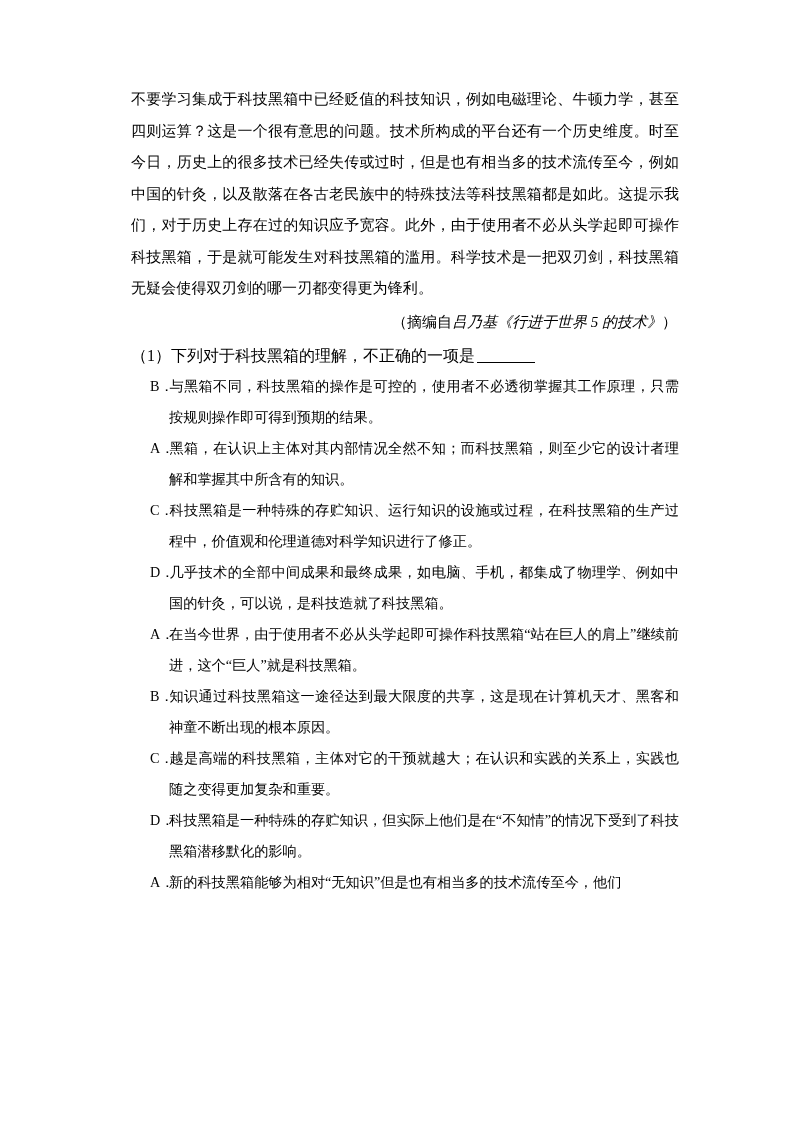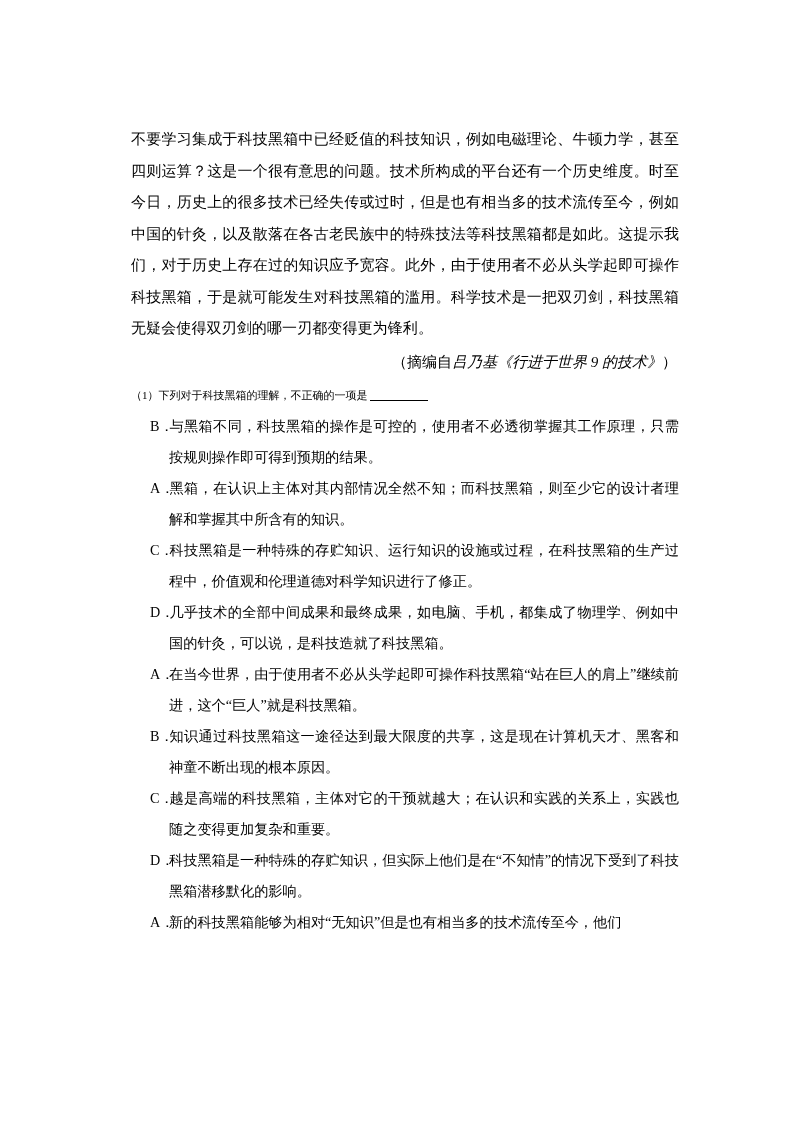--- a/index.html
+++ b/index.html
@@ -8,21 +8,20 @@
     background: #ffffff;
   }
   .page {
     position: relative;
     width: 793px;
     height: 948px;
     background: #ffffff;
     font-family: "Liberation Serif", "DejaVu Serif", serif;
     color: #000000;
     overflow: hidden;
-    margin-top: 40px;
   }
   .content {
     position: absolute;
     left: 131px;
     top: 84px;
     width: 548px;
   }
   p {
     margin: 0;
     font-size: 15px;
@@ -39,21 +38,21 @@
     padding-right: 2px;
     margin-top: 2px;
     font-style: italic;
     font-size: 15px;
   }
   .source .plain {
     font-style: normal;
   }
   .question {
     margin-top: 2px;
-    font-size: 11px;
+    font-size: 16px;
     line-height: 31px;
   }
   .blank {
     display: inline-block;
     width: 58px;
     border-bottom: 1px solid #000;
     vertical-align: -2px;
     margin-left: 2px;
   }
   .option {
@@ -92,21 +91,21 @@
   .footer .sep { margin: 0 6px; }
 </style>
 </head>
 <body>
 
 <div class="page">
   <div class="content">
 
     <p class="body-para">不要学习集成于科技黑箱中已经贬值的科技知识，例如电磁理论、牛顿力学，甚至四则运算？这是一个很有意思的问题。技术所构成的平台还有一个历史维度。时至今日，历史上的很多技术已经失传或过时，但是也有相当多的技术流传至今，例如中国的针灸，以及散落在各古老民族中的特殊技法等科技黑箱都是如此。这提示我们，对于历史上存在过的知识应予宽容。此外，由于使用者不必从头学起即可操作科技黑箱，于是就可能发生对科技黑箱的滥用。科学技术是一把双刃剑，科技黑箱无疑会使得双刃剑的哪一刃都变得更为锋利。</p>
 
-    <p class="source"><span class="plain">（摘编自</span><span>吕乃基《行进于世界 9 的技术》</span><span class="plain">）</span></p>
+    <p class="source"><span class="plain">（摘编自</span><span>吕乃基《行进于世界 5 的技术》</span><span class="plain">）</span></p>
 
     <p class="question"><span>（1）下列对于科技黑箱的理解，不正确的一项是</span><span class="blank"></span></p>
     <div class="option-wrap">
       <p class="option-inner option"><span class="marker">B．</span><span class="opt-text">与黑箱不同，科技黑箱的操作是可控的，使用者不必透彻掌握其工作原理，只需按规则操作即可得到预期的结果。</span></p>
       <p class="option-inner option"><span class="marker">A．</span><span class="opt-text">黑箱，在认识上主体对其内部情况全然不知；而科技黑箱，则至少它的设计者理解和掌握其中所含有的知识。</span></p>
       <p class="option-inner option"><span class="marker">C．</span><span class="opt-text">科技黑箱是一种特殊的存贮知识、运行知识的设施或过程，在科技黑箱的生产过程中，价值观和伦理道德对科学知识进行了修正。</span></p>
       <p class="option-inner option"><span class="marker">D．</span><span class="opt-text">几乎技术的全部中间成果和最终成果，如电脑、手机，都集成了物理学、例如中国的针灸，可以说，是科技造就了科技黑箱。</span></p>
     </div>
 
     <div class="option-wrap">

